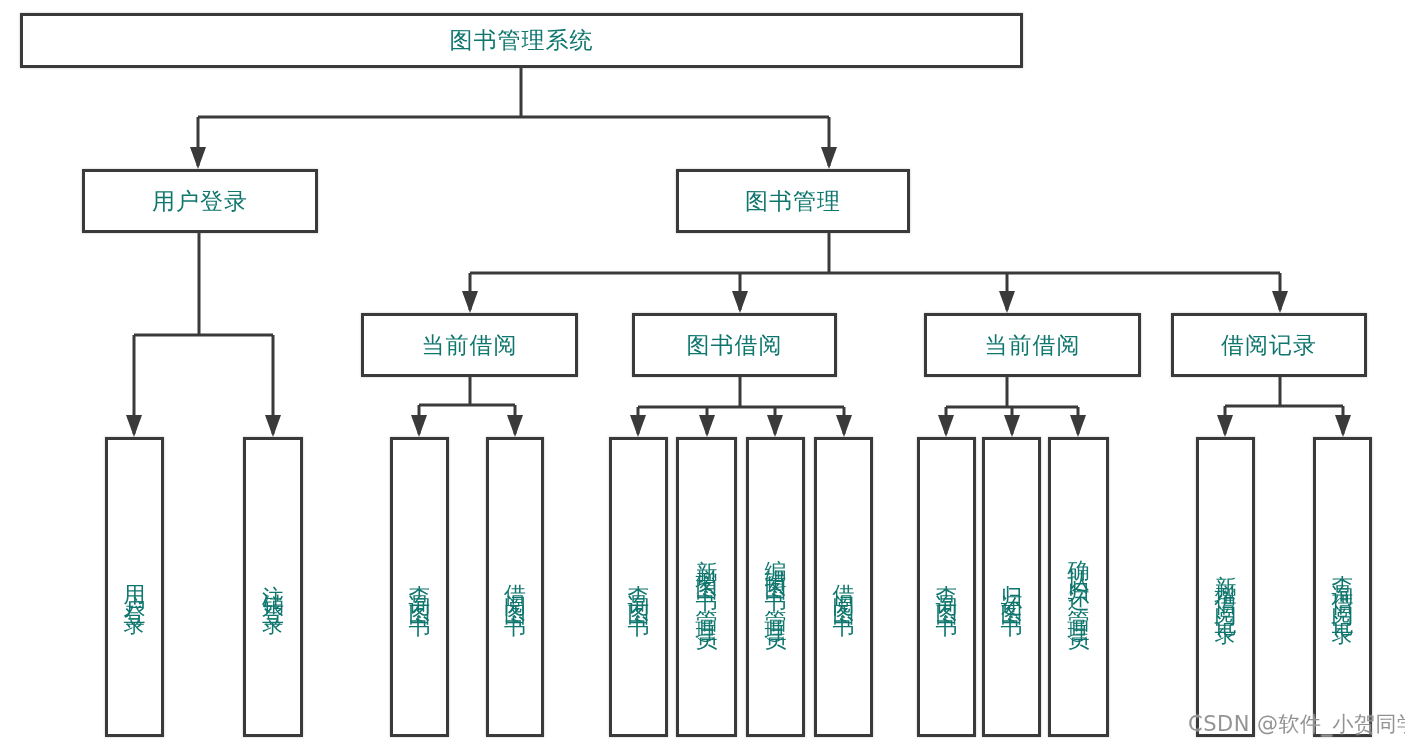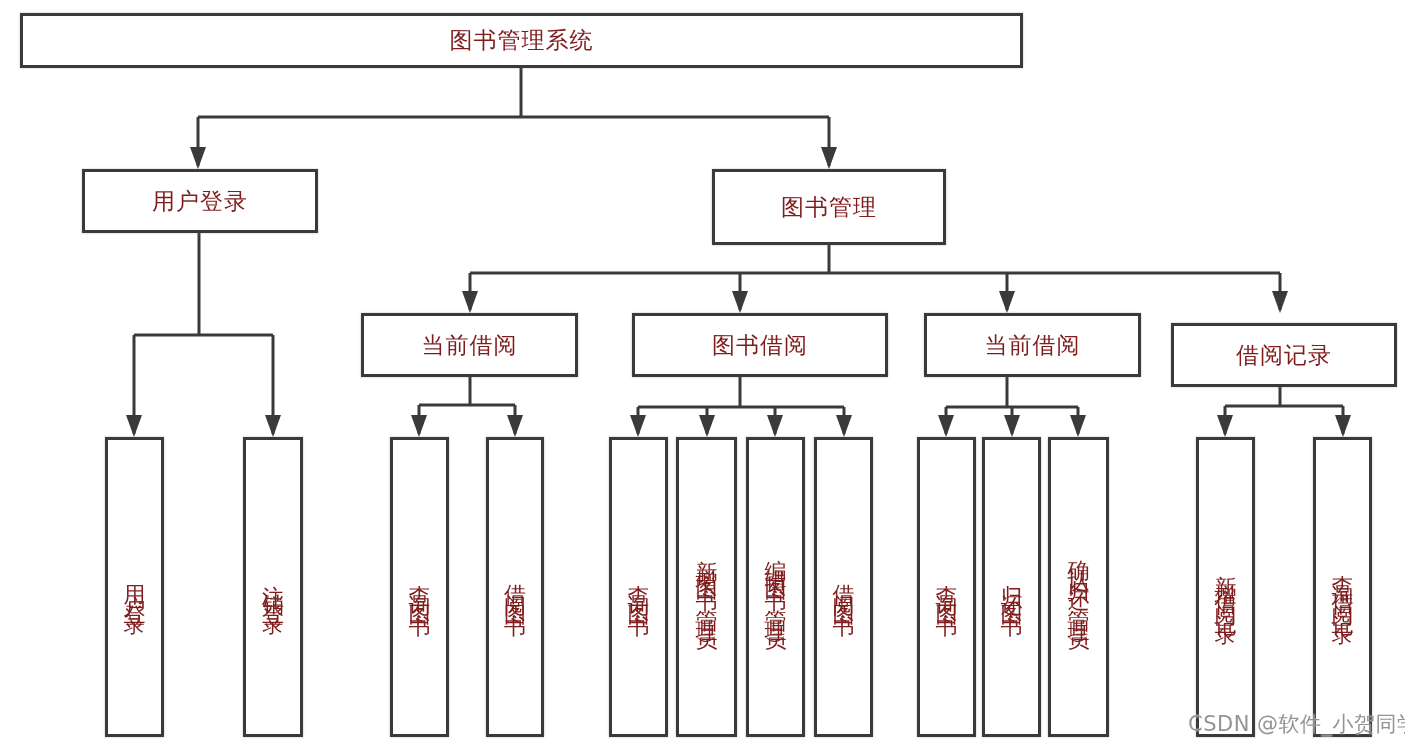--- a/index.html
+++ b/index.html
@@ -10,21 +10,21 @@
     font-family:"DejaVu Sans", sans-serif;
     overflow:hidden;
   }
   #wires{position:absolute;left:0;top:0;width:1405px;height:747px;}
   .node{
     position:absolute;
     background:#ffffff;
     border:3px solid #3a3a3a;
     box-sizing:border-box;
     display:flex;align-items:center;justify-content:center;
-    color:#7f1d1d;
+    color:#0f766e;
     box-shadow:0 0 2px rgba(120,120,120,0.45);
   }
   .node.h span{
     font-size:23px;
     letter-spacing:1px;
     white-space:nowrap;
     line-height:1;
   }
   .node.v span{
     writing-mode:vertical-lr;
@@ -83,34 +83,34 @@
     </g>
   </svg>
 
   <div class="node h" style="left:20px;top:13px;width:1003px;height:55px">
     <span>图书管理系统</span>
   </div>
 
   <div class="node h" style="left:82px;top:169px;width:236px;height:64px">
     <span>用户登录</span>
   </div>
-  <div class="node h" style="left:712px;top:169px;width:234px;height:76px">
+  <div class="node h" style="left:676px;top:169px;width:234px;height:64px">
     <span>图书管理</span>
   </div>
 
   <div class="node h" style="left:361px;top:313px;width:217px;height:64px">
     <span>当前借阅</span>
   </div>
-  <div class="node h" style="left:632px;top:313px;width:256px;height:64px">
+  <div class="node h" style="left:632px;top:313px;width:205px;height:64px">
     <span>图书借阅</span>
   </div>
   <div class="node h" style="left:924px;top:313px;width:217px;height:64px">
     <span>当前借阅</span>
   </div>
-  <div class="node h" style="left:1171px;top:323px;width:226px;height:64px">
+  <div class="node h" style="left:1171px;top:313px;width:196px;height:64px">
     <span>借阅记录</span>
   </div>
 
   <div class="node v" style="left:105px;top:437px;width:59px;height:300px">
     <span>用户登录</span>
   </div>
   <div class="node v" style="left:243px;top:437px;width:60px;height:300px">
     <span>注销登录</span>
   </div>
 

